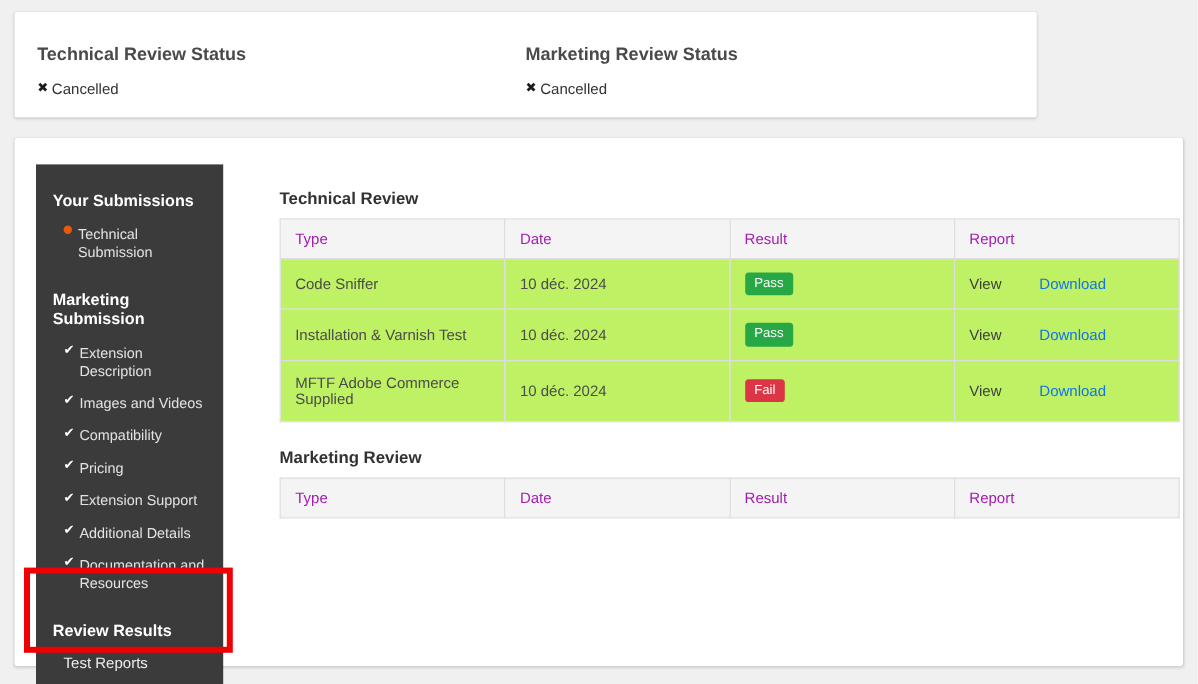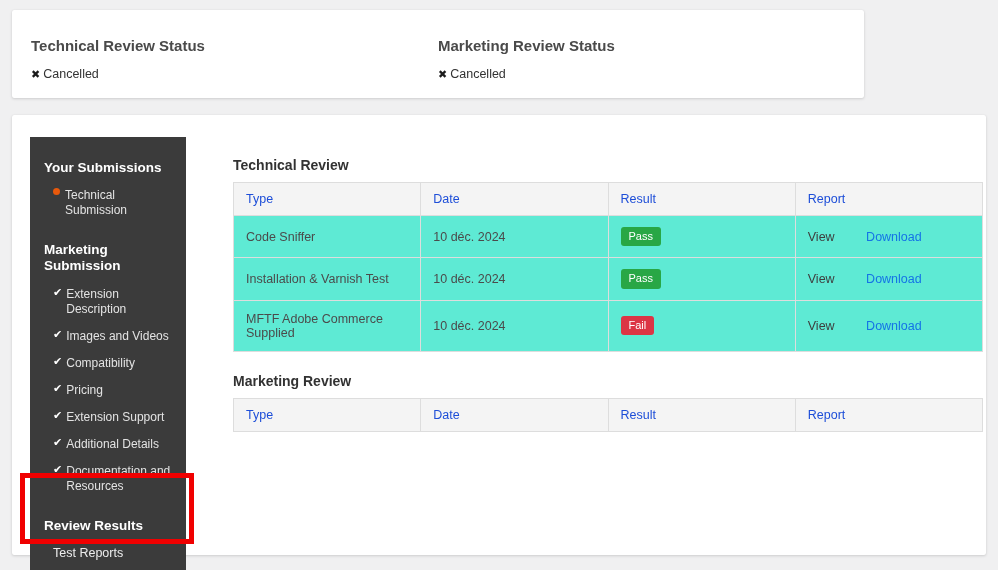--- a/index.html
+++ b/index.html
@@ -57,23 +57,23 @@
     position:absolute;left:8px;top:358px;width:174px;height:71px;
     border:5px solid var(--highlight-red);pointer-events:none;z-index:5;
   }
   
   .main-content{position:absolute;left:193px;top:42px;width:750px;margin-left:28px;}
   .section-title{margin:0 0 9px 0;font-size:14px;font-weight:bold;color:#323232;}
   .section-title.second{margin-top:21px;}
   table{width:750px;border-collapse:collapse;table-layout:fixed;font-size:12.5px;color:var(--text-dark);}
   th{
     background:var(--table-header-bg);border:1px solid var(--table-border);
-    font-weight:normal;text-align:left;padding:9px 12px;color:#1d4ed8;
-  }
-  td{border:1px solid var(--table-border);padding:11px 12px;background:#5eead4;}
+    font-weight:normal;text-align:left;padding:9px 12px;color:#a21caf;
+  }
+  td{border:1px solid var(--table-border);padding:11px 12px;background:#bef264;}
   col{width:25%;}
   .badge{
     display:inline-block;padding:2px 8px 3px;border-radius:3px;
     color:#fff;font-size:11px;line-height:1.3;
   }
   .badge-pass{background:var(--pass-green);}
   .badge-fail{background:var(--fail-red);}
   .report-cell{padding-left:12px;}
   a.view-link{color:#3e3e3e;text-decoration:none;cursor:pointer;}
   a.download-link{color:var(--accent-blue);text-decoration:none;margin-left:28px;cursor:pointer;}

